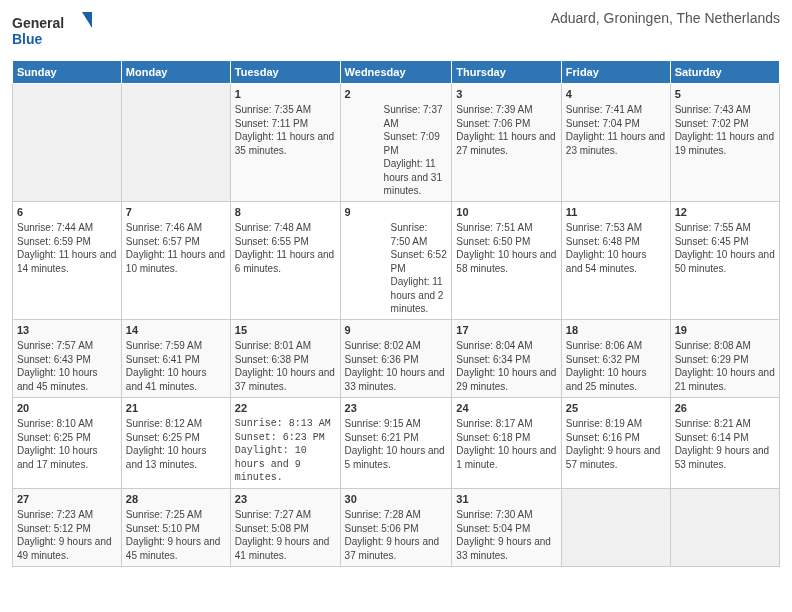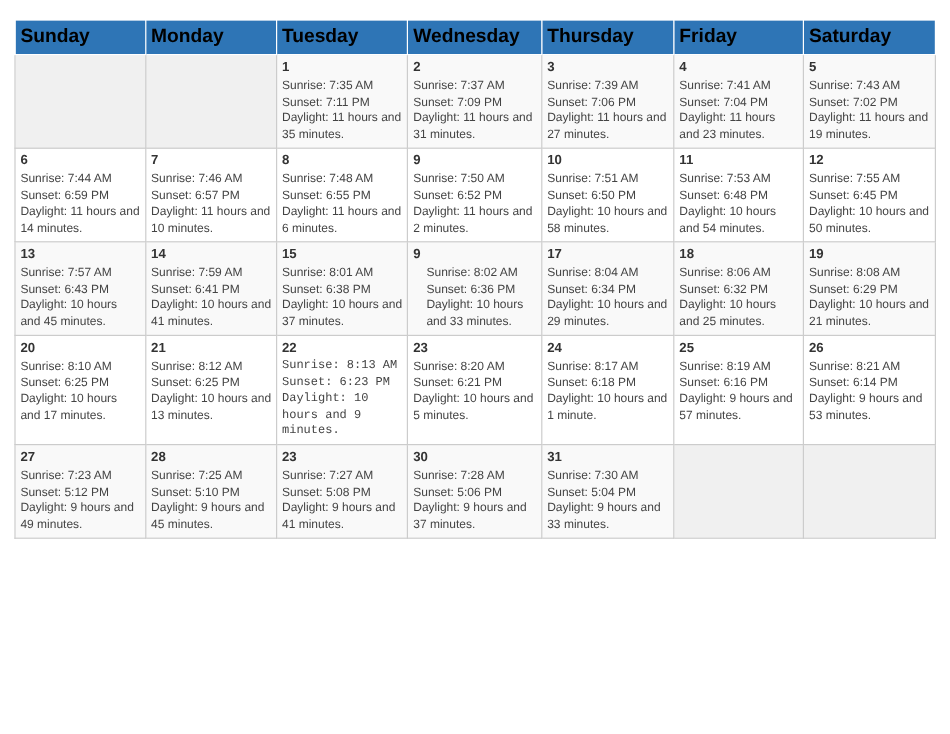--- a/index.html
+++ b/index.html
@@ -40,24 +40,24 @@
       font-size: 14px;
       color: #555;
     }
     .calendar {
       width: 100%;
       border-collapse: collapse;
       font-size: 11px;
     }
     .calendar thead tr th {
       background-color: #2e75b6;
-      color: #000000;
+      color: #ffffff;
       padding: 5px 4px;
       text-align: left;
-      font-size: 16px;
+      font-size: 11px;
       font-weight: bold;
       border: 1px solid #fff;
     }
     .calendar tbody tr td {
       border: 1px solid #ccc;
       vertical-align: top;
       padding: 3px 4px;
       width: 113px;
       min-height: 72px;
       height: 78px;
@@ -85,21 +85,29 @@
     }
     .empty-cell {
       background: #f0f0f0 !important;
     }
   </style>
 </head>
 <body>
 
 <div class="page">
   <div class="header">
+    <div class="logo">
+  <svg width="80" height="44" viewBox="0 0 80 44">
+    <text x="0" y="18" font-size="14" font-weight="bold" fill="#333" font-family="Arial">General</text>
+    <text x="0" y="34" font-size="14" font-weight="bold" fill="#1a5fa8" font-family="Arial">Blue</text>
+    <polygon points="70,2 80,2 80,18" fill="#1a5fa8"></polygon>
+  </svg>
+</div>
     <div class="title-area">
+      <div class="subtitle">Aduard, Groningen, The Netherlands</div>
     </div>
   </div>
 
   <table class="calendar">
     <thead>
       <tr>
       <th>Sunday</th>
           <th>Monday</th>
           <th>Tuesday</th>
           <th>Wednesday</th>
@@ -113,21 +121,21 @@
           <td class="empty-cell"></td>
           <td class="empty-cell"></td>
           <td>
             <span class="day-num">1</span>
             <div class="day-info" style="white-space: pre-line;">Sunrise: 7:35 AM
 Sunset: 7:11 PM
 Daylight: 11 hours and 35 minutes.</div>
           </td>
           <td>
             <span class="day-num">2</span>
-            <div class="day-info" style="white-space: pre-line;">Sunrise: 7:37 AM
+            <div class="day-info" style="white-space: pre-line; margin-left: 39px;">Sunrise: 7:37 AM
 Sunset: 7:09 PM
 Daylight: 11 hours and 31 minutes.</div>
           </td>
           <td>
             <span class="day-num">3</span>
             <div class="day-info" style="white-space: pre-line;">Sunrise: 7:39 AM
 Sunset: 7:06 PM
 Daylight: 11 hours and 27 minutes.</div>
           </td>
           <td>
@@ -157,21 +165,21 @@
 Daylight: 11 hours and 10 minutes.</div>
           </td>
           <td>
             <span class="day-num">8</span>
             <div class="day-info" style="white-space: pre-line;">Sunrise: 7:48 AM
 Sunset: 6:55 PM
 Daylight: 11 hours and 6 minutes.</div>
           </td>
           <td>
             <span class="day-num">9</span>
-            <div class="day-info" style="white-space: pre-line;">Sunrise: 7:50 AM
+            <div class="day-info" style="white-space: pre-line; margin-left: 46px;">Sunrise: 7:50 AM
 Sunset: 6:52 PM
 Daylight: 11 hours and 2 minutes.</div>
           </td>
           <td>
             <span class="day-num">10</span>
             <div class="day-info" style="white-space: pre-line;">Sunrise: 7:51 AM
 Sunset: 6:50 PM
 Daylight: 10 hours and 58 minutes.</div>
           </td>
           <td>
@@ -201,21 +209,21 @@
 Daylight: 10 hours and 41 minutes.</div>
           </td>
           <td>
             <span class="day-num">15</span>
             <div class="day-info" style="white-space: pre-line;">Sunrise: 8:01 AM
 Sunset: 6:38 PM
 Daylight: 10 hours and 37 minutes.</div>
           </td>
           <td>
             <span class="day-num">9</span>
-            <div class="day-info" style="white-space: pre-line; margin-left: 11px;">Sunrise: 8:02 AM
+            <div class="day-info" style="white-space: pre-line;">Sunrise: 8:02 AM
 Sunset: 6:36 PM
 Daylight: 10 hours and 33 minutes.</div>
           </td>
           <td>
             <span class="day-num">17</span>
             <div class="day-info" style="white-space: pre-line;">Sunrise: 8:04 AM
 Sunset: 6:34 PM
 Daylight: 10 hours and 29 minutes.</div>
           </td>
           <td>
@@ -245,21 +253,21 @@
 Daylight: 10 hours and 13 minutes.</div>
           </td>
           <td>
             <span class="day-num">22</span>
             <div class="day-info" style="white-space: pre-line; font-family: Liberation Mono, monospace;">Sunrise: 8:13 AM
 Sunset: 6:23 PM
 Daylight: 10 hours and 9 minutes.</div>
           </td>
           <td>
             <span class="day-num">23</span>
-            <div class="day-info" style="white-space: pre-line;">Sunrise: 8:20 AM
+            <div class="day-info" style="white-space: pre-line;">Sunrise: 9:15 AM
 Sunset: 6:21 PM
 Daylight: 10 hours and 5 minutes.</div>
           </td>
           <td>
             <span class="day-num">24</span>
             <div class="day-info" style="white-space: pre-line;">Sunrise: 8:17 AM
 Sunset: 6:18 PM
 Daylight: 10 hours and 1 minute.</div>
           </td>
           <td>

